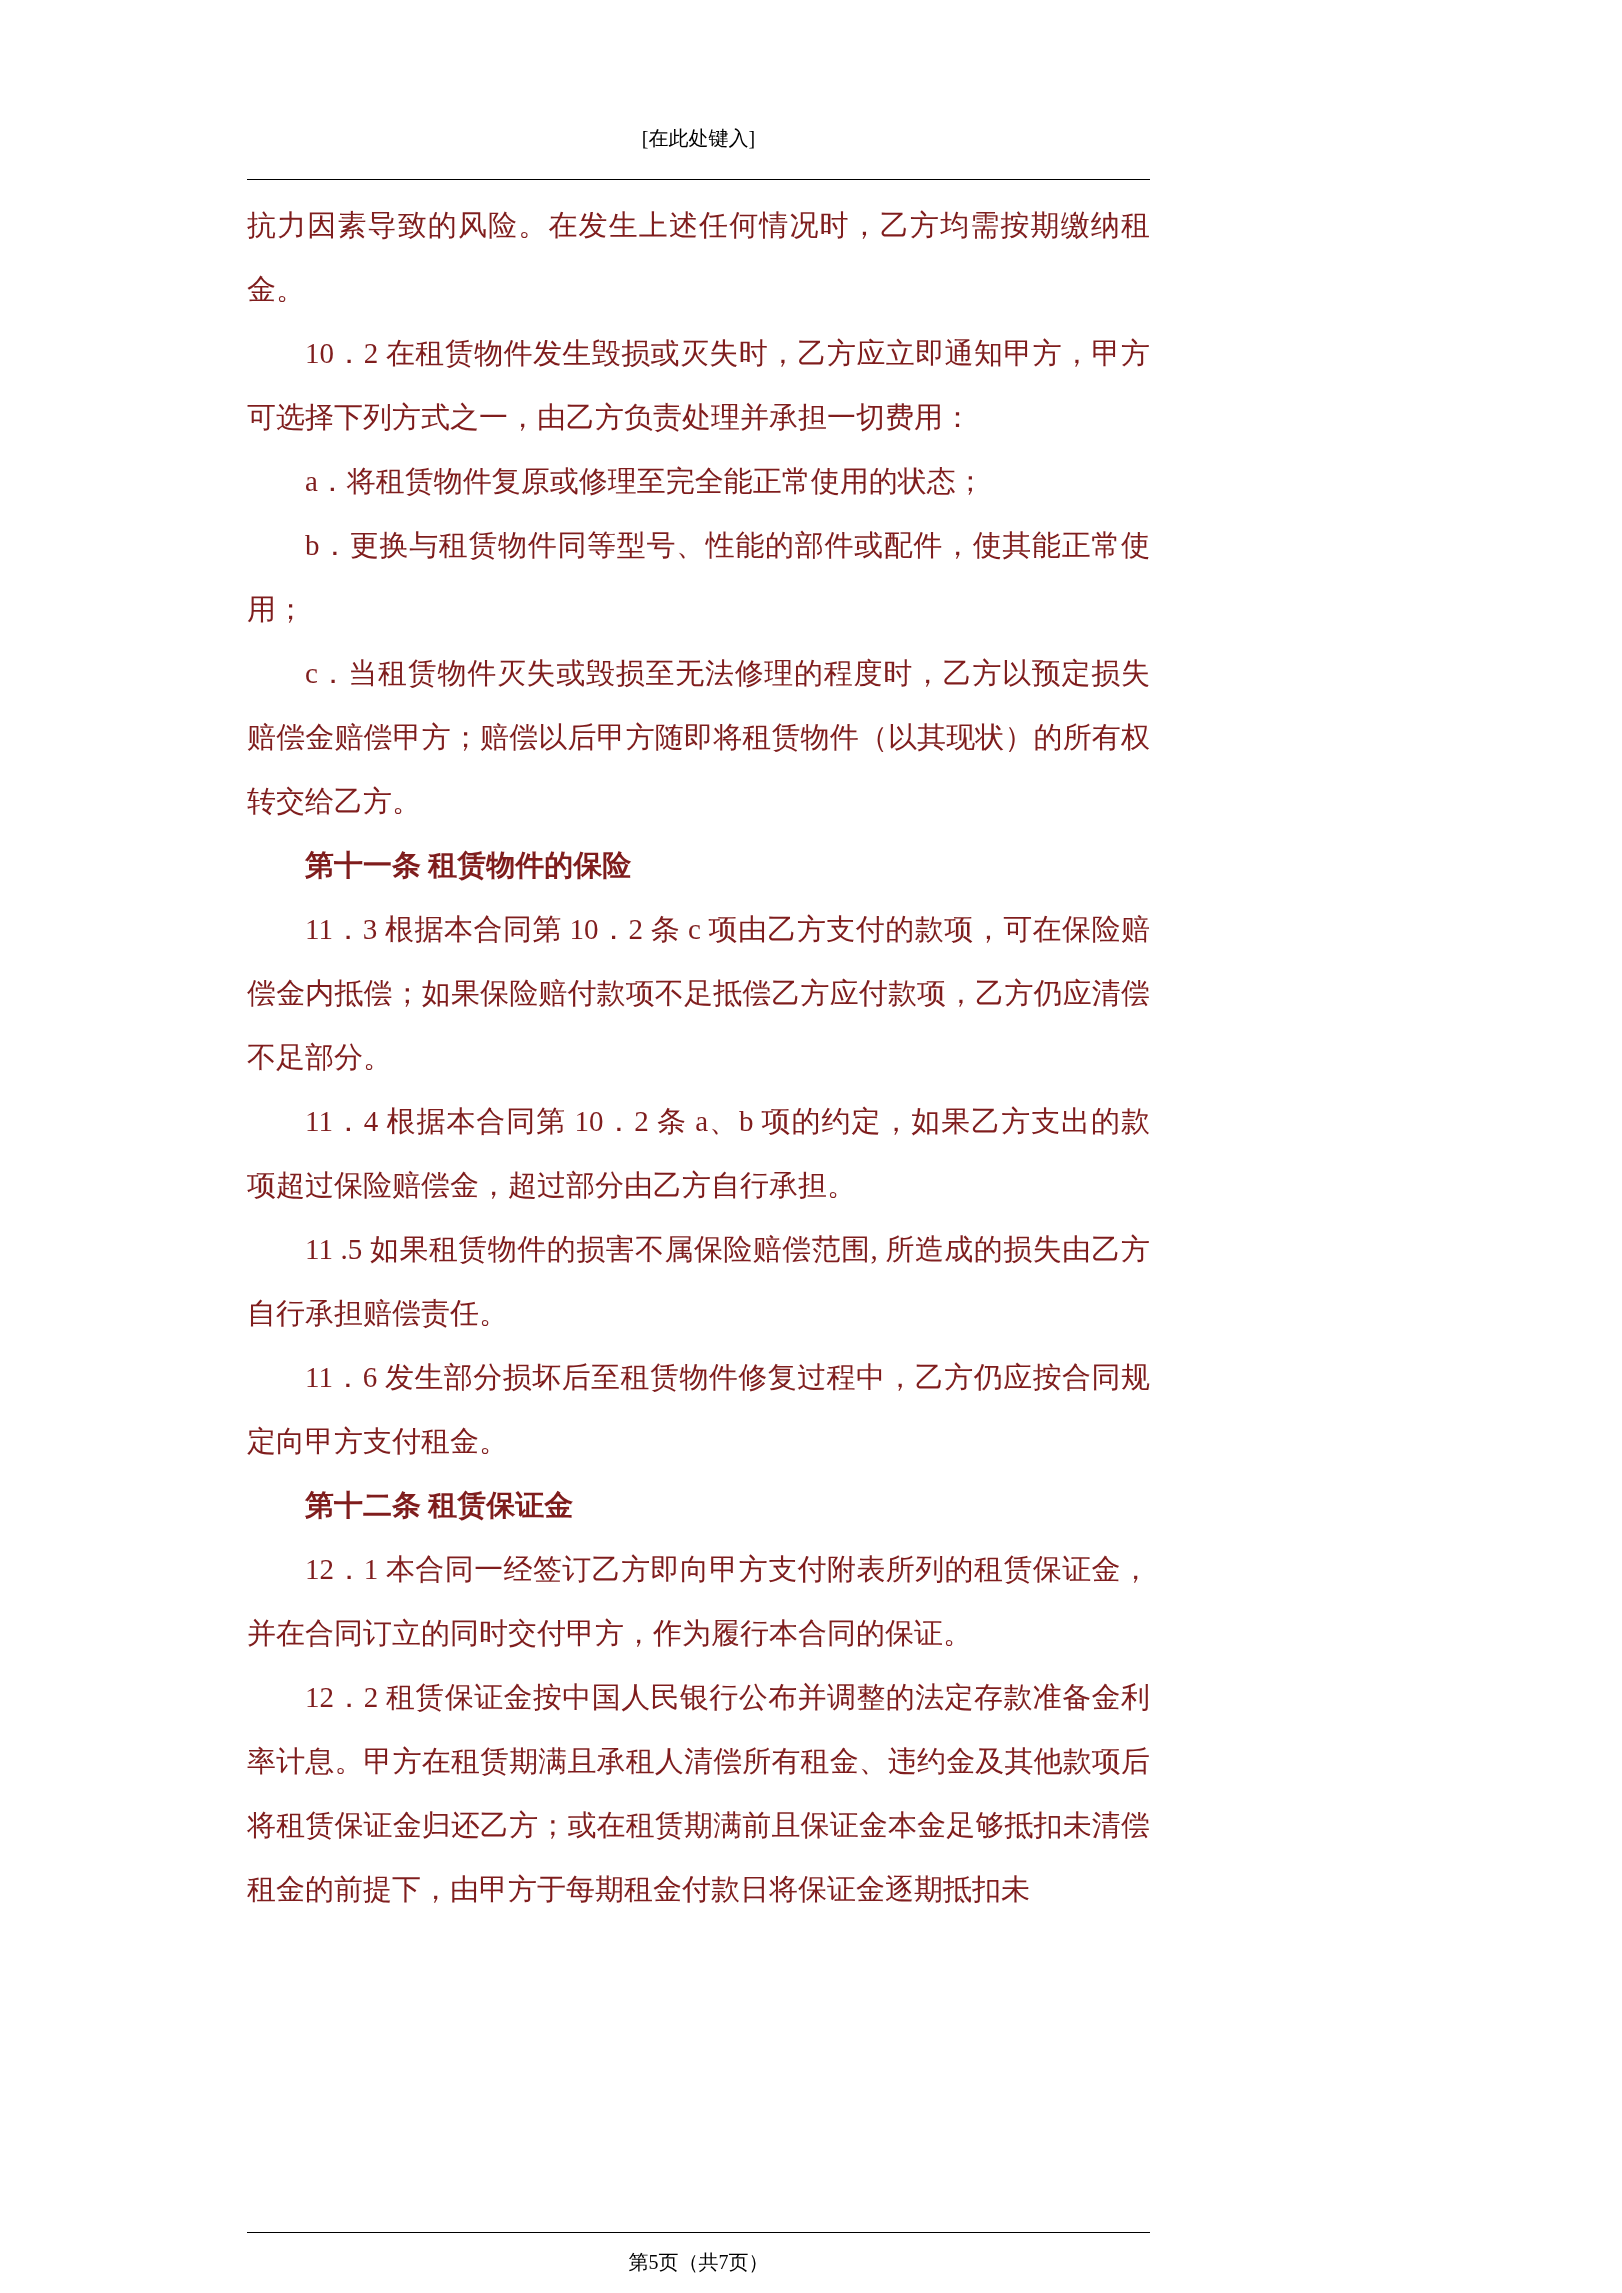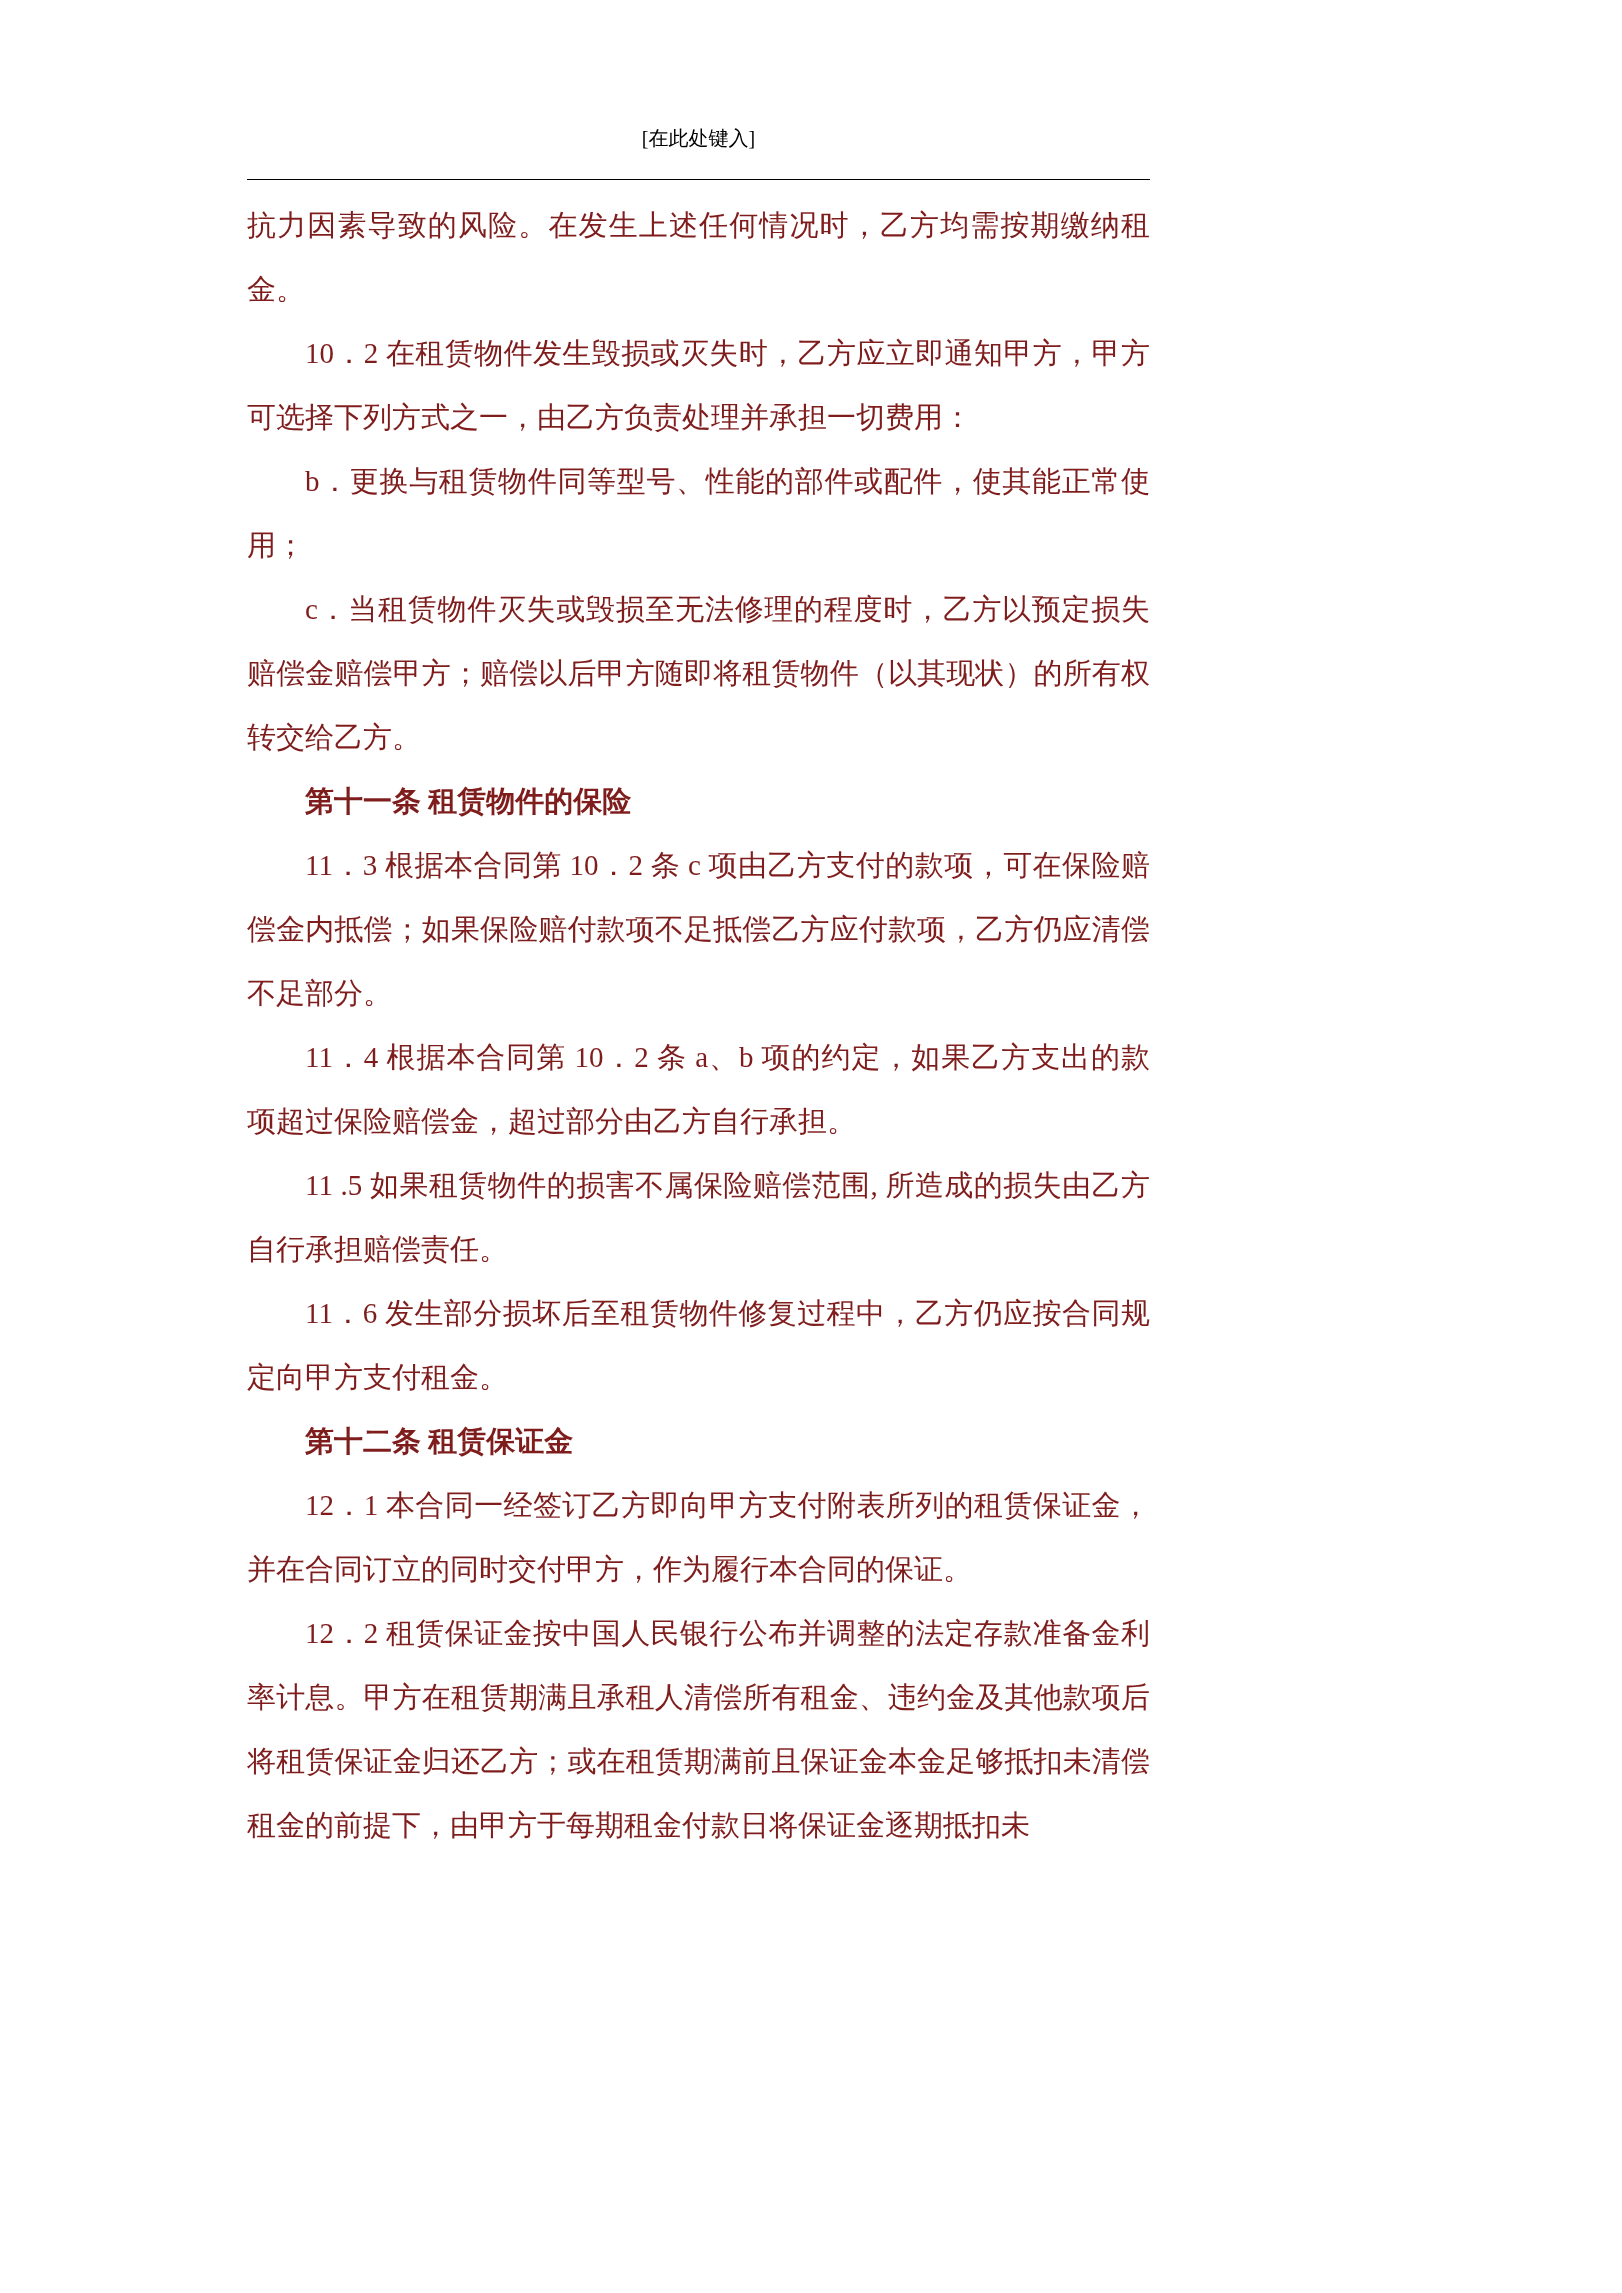--- a/index.html
+++ b/index.html
@@ -63,27 +63,29 @@
 </head>
 <body>
 
 <div class="page">
 
   <div class="header">[在此处键入]</div>
 
   <div class="content">
       <p class="para">抗力因素导致的风险。在发生上述任何情况时，乙方均需按期缴纳租金。</p>
       <p class="para indent">10．2 在租赁物件发生毁损或灭失时，乙方应立即通知甲方，甲方可选择下列方式之一，由乙方负责处理并承担一切费用：</p>
+      <p class="para indent">a．将租赁物件复原或修理至完全能正常使用的状态；</p>
       <p class="para indent">b．更换与租赁物件同等型号、性能的部件或配件，使其能正常使用；</p>
       <p class="para indent">c．当租赁物件灭失或毁损至无法修理的程度时，乙方以预定损失赔偿金赔偿甲方；赔偿以后甲方随即将租赁物件（以其现状）的所有权转交给乙方。</p>
       <p class="para heading indent">第十一条 租赁物件的保险</p>
       <p class="para indent">11．3 根据本合同第 10．2 条 c 项由乙方支付的款项，可在保险赔偿金内抵偿；如果保险赔付款项不足抵偿乙方应付款项，乙方仍应清偿不足部分。</p>
       <p class="para indent">11．4 根据本合同第 10．2 条 a、b 项的约定，如果乙方支出的款项超过保险赔偿金，超过部分由乙方自行承担。</p>
       <p class="para indent">11 .5 如果租赁物件的损害不属保险赔偿范围, 所造成的损失由乙方自行承担赔偿责任。</p>
       <p class="para indent">11．6 发生部分损坏后至租赁物件修复过程中，乙方仍应按合同规定向甲方支付租金。</p>
       <p class="para heading indent">第十二条 租赁保证金</p>
       <p class="para indent">12．1 本合同一经签订乙方即向甲方支付附表所列的租赁保证金，并在合同订立的同时交付甲方，作为履行本合同的保证。</p>
       <p class="para indent">12．2 租赁保证金按中国人民银行公布并调整的法定存款准备金利率计息。甲方在租赁期满且承租人清偿所有租金、违约金及其他款项后将租赁保证金归还乙方；或在租赁期满前且保证金本金足够抵扣未清偿租金的前提下，由甲方于每期租金付款日将保证金逐期抵扣未</p>
     </div>
 
+  <div class="footer">第5页（共7页）</div>
 
 </div>
 
 
 </body></html>

